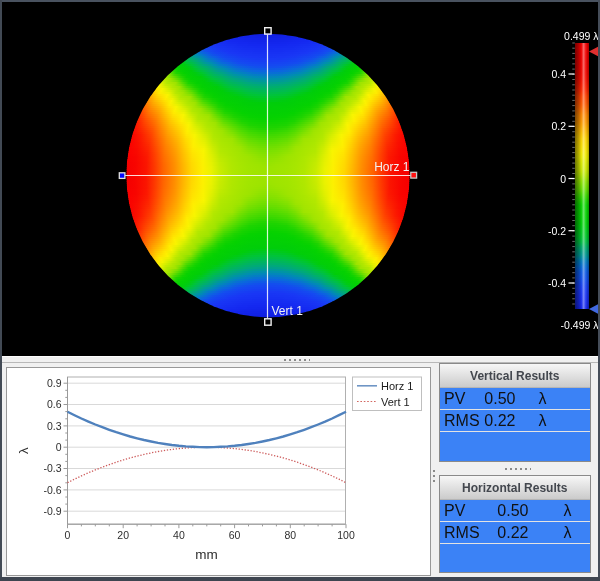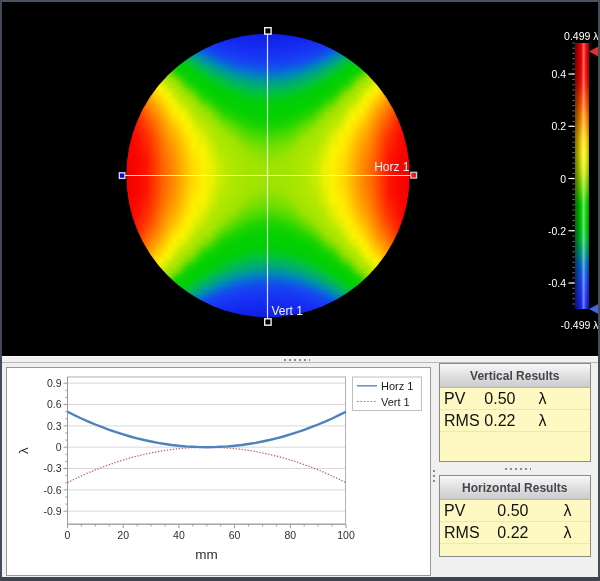--- a/index.html
+++ b/index.html
@@ -1,17 +1,17 @@
 <!DOCTYPE html>
 <html><head><meta charset="utf-8"><style>
 html,body{margin:0;padding:0;background:#fff}
 *{box-sizing:border-box}
 #wrap{position:relative;width:600px;height:581px;font-family:"Liberation Sans",sans-serif;overflow:hidden;background:#f0f0f0}
 .abs{position:absolute}
-.rpanel{position:absolute;left:438.5px;width:152.5px;background:#fef9c3;border:1px solid #8a8a8a}
+.rpanel{position:absolute;left:438.5px;width:152.5px;background:#3b82f6;border:1px solid #8a8a8a}
 .rhead{height:24px;line-height:24px;text-align:center;font-size:12px;font-weight:bold;color:#43474e;
  background:linear-gradient(#f7f7f7,#e3e3e3 45%,#cbcbcb);border-bottom:1px solid #b5b5b5}
 .rrow{position:relative;height:22px;line-height:22px;font-size:16px;color:#111;border-bottom:1px solid #e3e3e3}
 .rrow .n{position:absolute;left:4.5px}
 .rrow .v{position:absolute;text-align:right}
 .rrow .u{position:absolute}
 </style></head><body>
 <div id="wrap">
 
  <div class="abs" style="left:2px;top:2px;width:596px;height:353.5px;background:#000"></div>
@@ -2567,21 +2567,21 @@
         <span class="v" style="left:30px;width:46px">0.50</span>
         <span class="u" style="left:99px">λ</span>
       </div>
   <div class="rrow">
         <span class="n">RMS</span>
         <span class="v" style="left:30px;width:46px">0.22</span>
         <span class="u" style="left:99px">λ</span>
       </div>
  </div>
  <div class="abs" style="left:505px;top:467.5px;width:26px;height:2px;background:repeating-linear-gradient(90deg,#8a8a8a 0,#8a8a8a 2px,rgba(0,0,0,0) 2px,rgba(0,0,0,0) 5px)"></div>
- <div class="rpanel" style="top:475px;height:82px">
+ <div class="rpanel" style="top:475px;height:98px">
   <div class="rhead">Horizontal Results</div>
   <div class="rrow">
         <span class="n">PV</span>
         <span class="v" style="left:40px;width:49px">0.50</span>
         <span class="u" style="left:124px">λ</span>
       </div>
   <div class="rrow">
         <span class="n">RMS</span>
         <span class="v" style="left:40px;width:49px">0.22</span>
         <span class="u" style="left:124px">λ</span>

